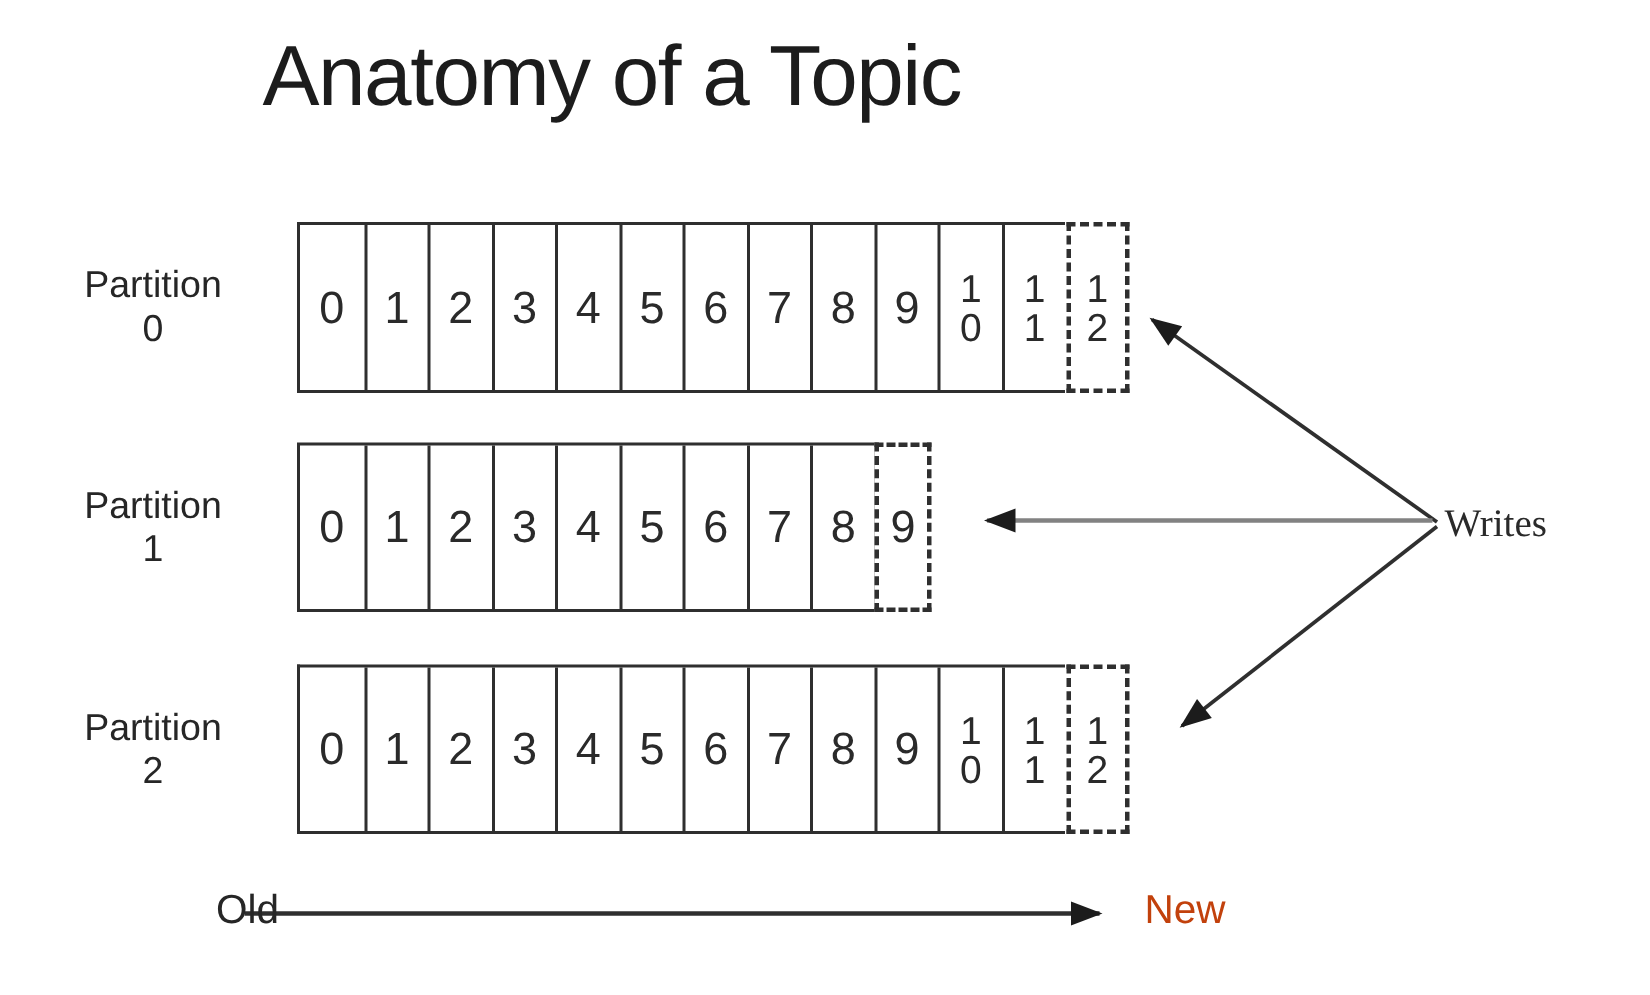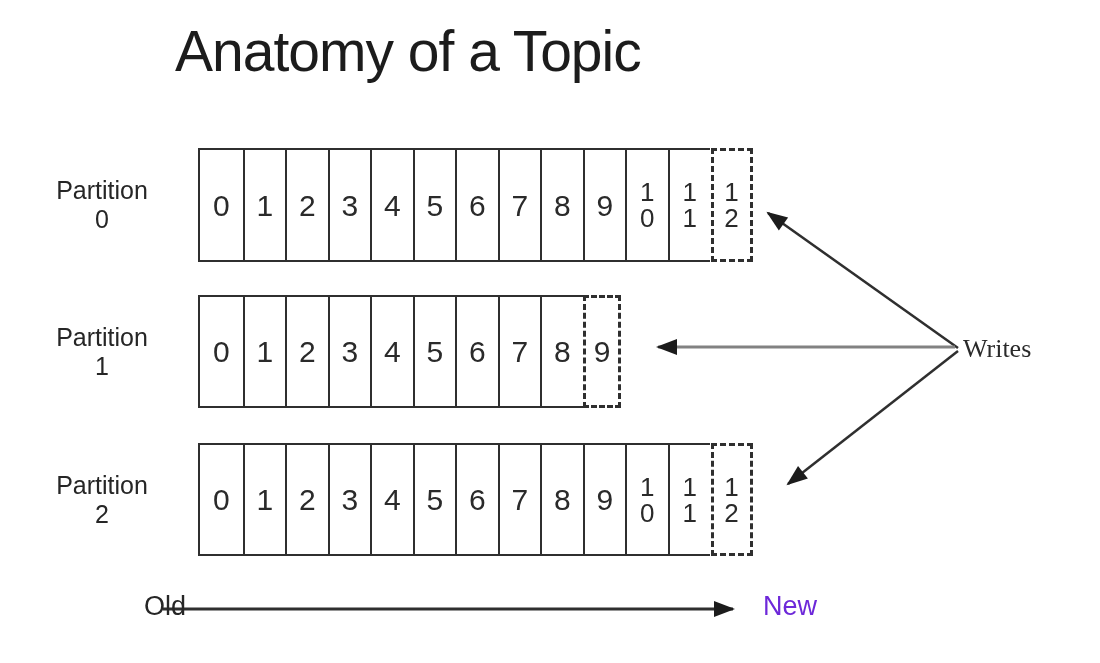--- a/index.html
+++ b/index.html
@@ -65,21 +65,21 @@
   .writes{
     position:absolute;left:963px;top:334px;
     font-size:26px;color:#2a2a2a;white-space:nowrap;font-family:Liberation Serif, serif;
   }
   .old-label{
     position:absolute;left:100px;top:591px;
     font-size:27px;color:#262626;margin-left:44px;
   }
   .new-label{
     position:absolute;left:763px;top:591px;
-    font-size:27px;color:#6d28d9;
+    font-size:27px;color:#c2410c;
   }
   .overlay{position:absolute;left:0;top:0;width:1100px;height:663px;pointer-events:none;}
 </style>
 </head>
 <body>
 
 <div class="stage">
 
   <div class="title">Anatomy of a Topic</div>
 

